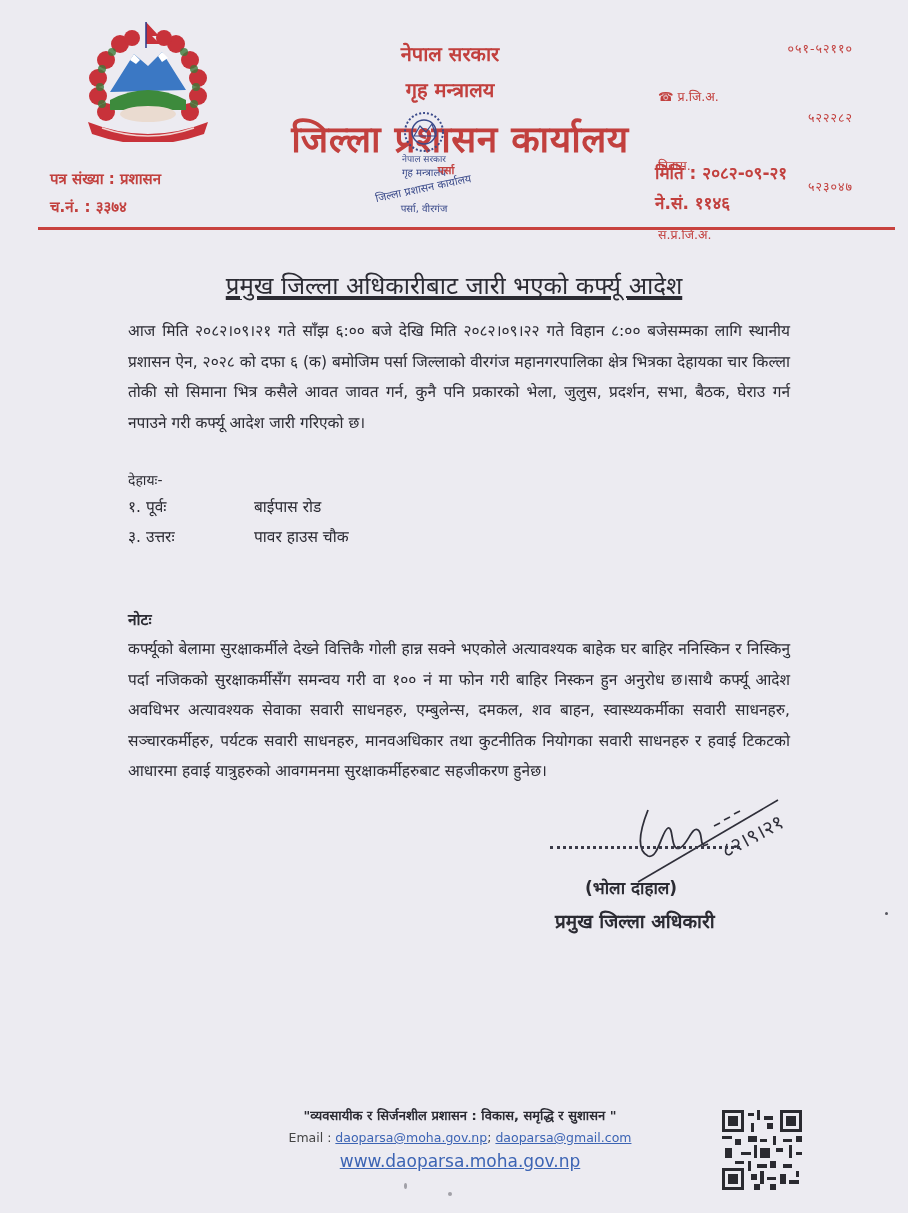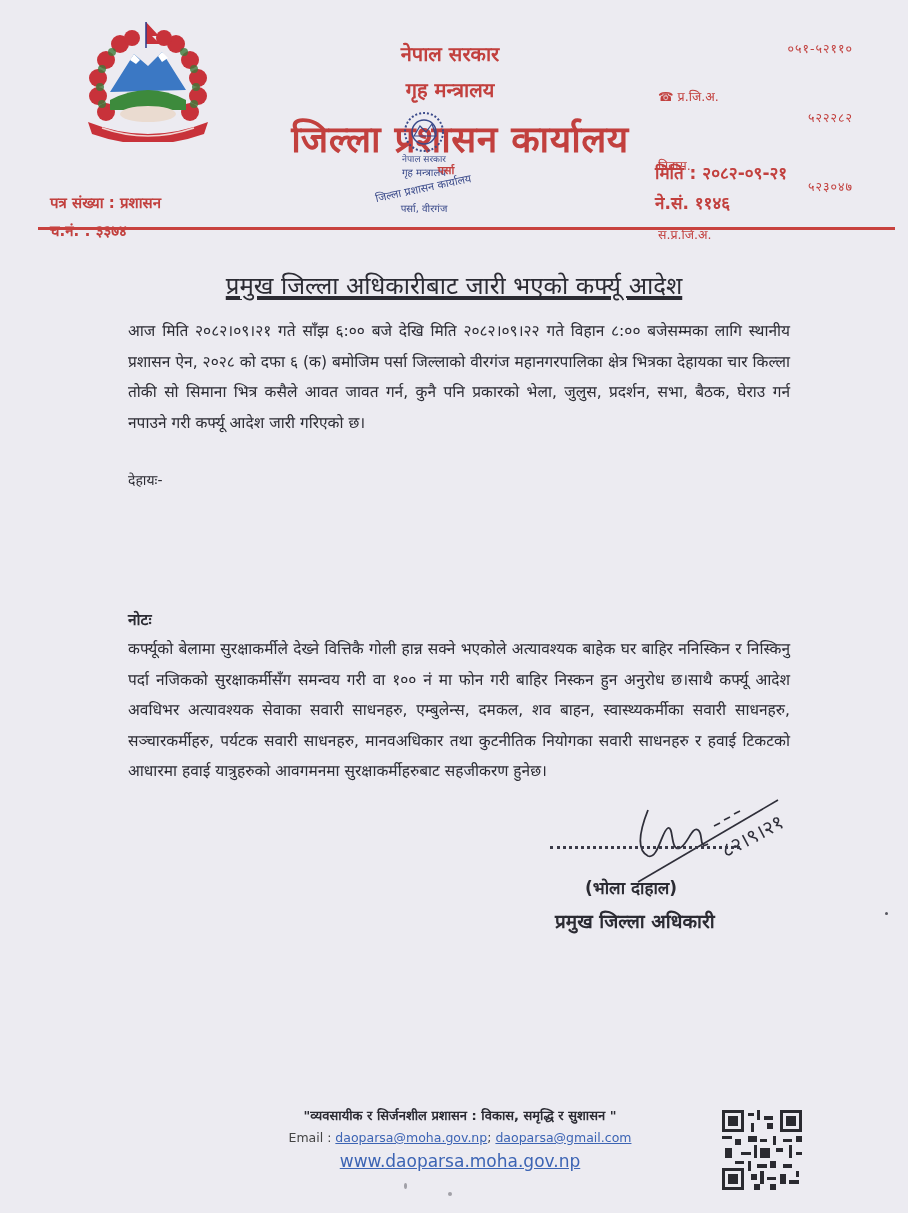--- a/index.html
+++ b/index.html
@@ -14,21 +14,21 @@
   .emblem { left:82px; top:22px; width:132px; height:120px; }
   .gov-center { left:250px; width:400px; text-align:center; }
   .gov-line1 { top:40px; font-size:20px; font-weight:bold; }
   .gov-line2 { top:76px; font-size:20px; font-weight:bold; }
   .office-title { left:220px; top:112px; width:480px; text-align:center; font-size:37px; font-weight:bold; letter-spacing:0.5px; }
   .stamp { left:368px; top:108px; width:112px; height:112px; }
   .contacts { left:658px; top:38px; font-size:12.5px; line-height:21px; }
   .contacts .row { display:flex; }
   .contacts .lbl { width:95px;margin-top:48px; }
   .contacts .val { width:100px; text-align:right; letter-spacing:1px; }
-  .ref-left { left:50px; top:165px; font-size:15px; font-weight:bold; line-height:28px;margin-top:24px; }
+  .ref-left { left:50px; top:165px; font-size:15px; font-weight:bold; line-height:28px; }
   .ref-right { left:655px; top:158px; font-size:17px; font-weight:bold; line-height:30px; }
   .rule { left:38px; top:227px; width:857px; height:3px; background:#c8423f; }
   .title { left:120px; top:268px; width:668px; text-align:center; font-size:24px;text-decoration:underline; }
   .title span { text-decoration:underline; text-underline-offset:4px; }
   .body { left:128px; width:662px; font-size:15.5px; line-height:30.5px; text-align:justify; }
   .p1 { top:316px; }
   .deha { top:465px; font-size:14px; line-height:30.5px; left:128px; }
   .list { left:128px; top:492px; font-size:15.5px; line-height:30px; }
   .list .item { display:flex; }
   .list .k { width:126px; }
@@ -135,20 +135,28 @@
 </div>
 
 <div class="abs rule"></div>
 
 <div class="abs title"><span>प्रमुख जिल्ला अधिकारीबाट जारी भएको कर्फ्यू आदेश</span></div>
 
 <div class="abs body p1">आज मिति २०८२।०९।२१ गते साँझ ६:०० बजे देखि मिति २०८२।०९।२२ गते विहान ८:०० बजेसम्मका लागि स्थानीय प्रशासन ऐन, २०२८ को दफा ६ (क) बमोजिम पर्सा जिल्लाको वीरगंज महानगरपालिका क्षेत्र भित्रका देहायका चार किल्ला तोकी सो सिमाना भित्र कसैले आवत जावत गर्न, कुनै पनि प्रकारको भेला, जुलुस, प्रदर्शन, सभा, बैठक, घेराउ गर्न नपाउने गरी कर्फ्यू आदेश जारी गरिएको छ।</div>
 
 <div class="abs deha">देहायः-</div>
 <div class="abs list">
+  <div class="item">
+    <span class="k">१. पूर्वः</span>
+    <span>बाईपास रोड</span>
+  </div>
+  <div class="item">
+    <span class="k">३. उत्तरः</span>
+    <span>पावर हाउस चौक</span>
+  </div>
 </div>
 
 <div class="abs note-lbl">नोटः</div>
 <div class="abs body p2">कर्फ्यूको बेलामा सुरक्षाकर्मीले देख्ने वित्तिकै गोली हान्न सक्ने भएकोले अत्यावश्यक बाहेक घर बाहिर ननिस्किन र निस्किनु पर्दा नजिकको सुरक्षाकर्मीसँग समन्वय गरी वा १०० नं मा फोन गरी बाहिर निस्कन हुन अनुरोध छ।साथै कर्फ्यू आदेश अवधिभर अत्यावश्यक सेवाका सवारी साधनहरु, एम्बुलेन्स, दमकल, शव बाहन, स्वास्थ्यकर्मीका सवारी साधनहरु, सञ्चारकर्मीहरु, पर्यटक सवारी साधनहरु, मानवअधिकार तथा कुटनीतिक नियोगका सवारी साधनहरु र हवाई टिकटको आधारमा हवाई यात्रुहरुको आवगमनमा सुरक्षाकर्मीहरुबाट सहजीकरण हुनेछ।</div>
 
 <div class="abs signature">
   <svg width="180" height="100" viewBox="0 0 180 100">
     <path d="M30,20 C22,40 18,60 30,66 C40,70 44,40 50,38 C56,36 52,62 62,58 C70,54 74,36 80,40 C86,44 80,60 90,54" fill="none" stroke="#2f2f3a" stroke-width="1.8"></path>
     <path d="M96,36 l6,-3 M106,30 l6,-3 M116,24 l6,-3" stroke="#2f2f3a" stroke-width="1.6"></path>
     <line x1="20" y1="92" x2="160" y2="10" stroke="#2f2f3a" stroke-width="1.6"></line>

